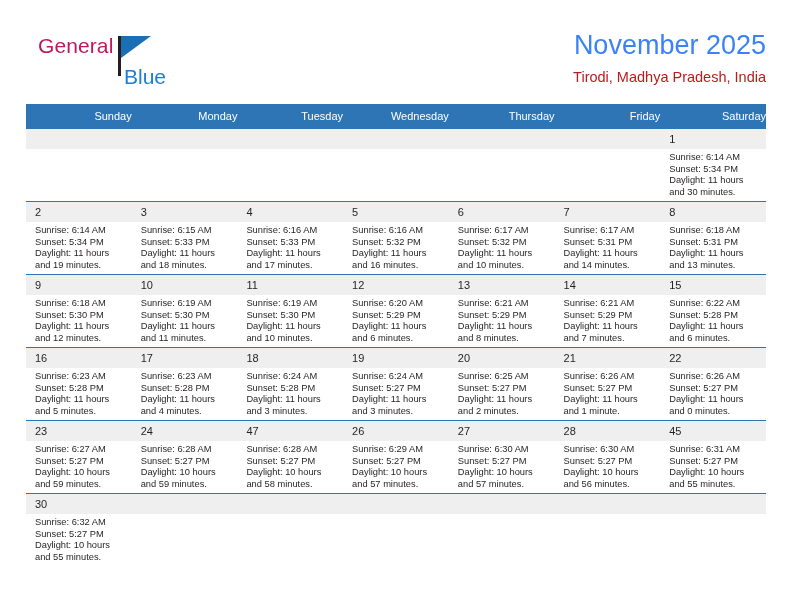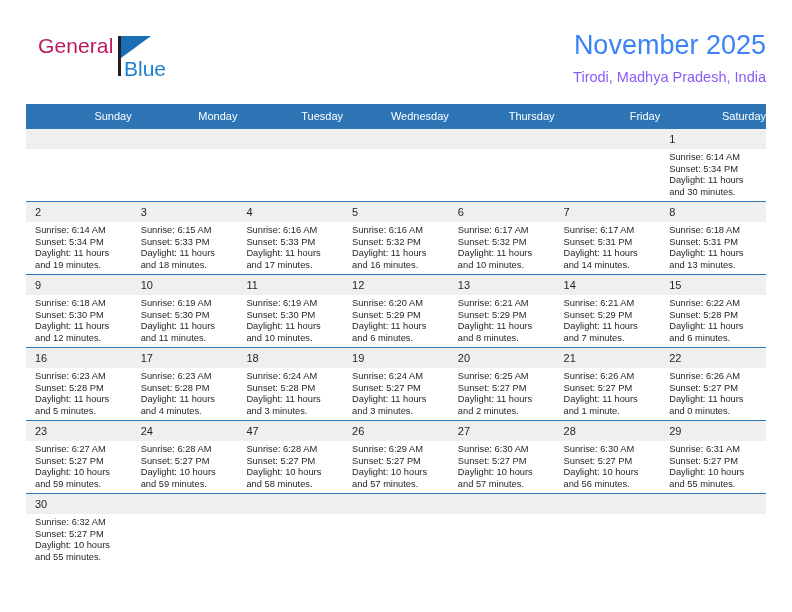--- a/index.html
+++ b/index.html
@@ -58,42 +58,42 @@
     position: absolute;
     left: 80px;
     top: 2px;
     width: 3px;
     height: 40px;
     background: #231f20;
   }
   .logo-blue {
     position: absolute;
     left: 86px;
-    top: 23px;
+    top: 31px;
     font-size: 21px;
     color: #1b7fd4;
     font-family: "Liberation Sans", sans-serif;
   }
 
   .title-block {
     position: absolute;
     right: 0;
     top: 0;
     text-align: right;
   }
   .cal-title {
     font-size: 27px;
     font-weight: normal;
     color: #3b82f6;
     line-height: 34px;
     white-space: nowrap;
   }
   .cal-subtitle {
     font-size: 14.5px;
-    color: #8b5cf6;
+    color: #b91c1c;
     line-height: 22px;
     margin-top: 4px;
     white-space: nowrap;
   }
 
   
   .calendar {
     position: absolute;
     left: 26px;
     top: 104px;
@@ -447,21 +447,21 @@
           <td>
             <div class="daynum">28</div>
             <div class="details">
               <div>Sunrise: 6:30 AM</div>
               <div>Sunset: 5:27 PM</div>
               <div>Daylight: 10 hours</div>
               <div>and 56 minutes.</div>
             </div>
           </td>
           <td>
-            <div class="daynum">29</div>
+            <div class="daynum">45</div>
             <div class="details">
               <div>Sunrise: 6:31 AM</div>
               <div>Sunset: 5:27 PM</div>
               <div>Daylight: 10 hours</div>
               <div>and 55 minutes.</div>
             </div>
           </td>
         </tr>
         <tr class="week">
           <td>

